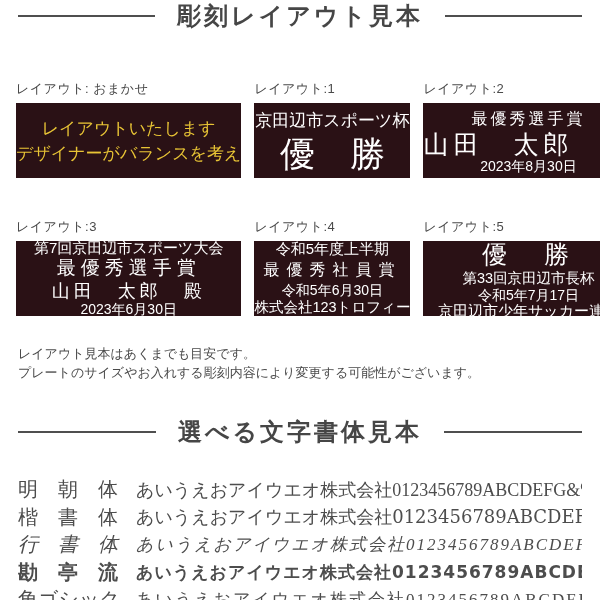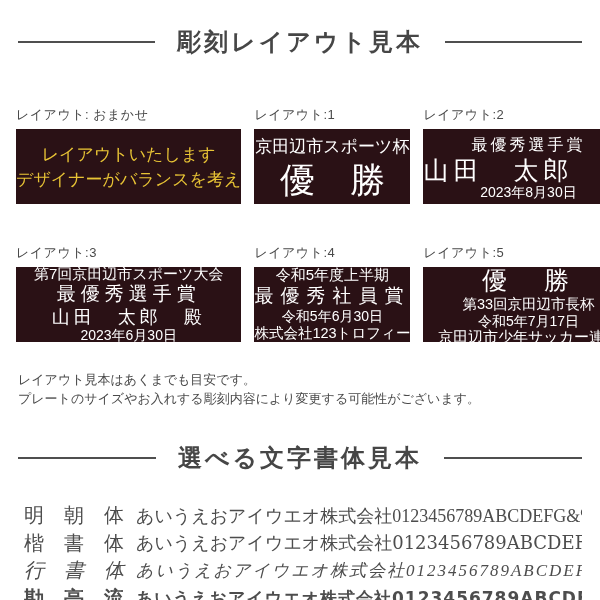--- a/index.html
+++ b/index.html
@@ -3,21 +3,21 @@
 <meta charset="utf-8">
 <style>
   * { box-sizing: border-box; }
   html, body { margin: 0; padding: 0; }
   body {
     width: 600px; height: 600px;
     background: #ffffff;
     font-family: "Liberation Sans", "DejaVu Sans", sans-serif;
     color: #4d4d4d;
   }
-  .page { width: 600px; height: 600px; overflow: hidden; padding-top: 26px; }
+  .page { width: 600px; height: 600px; overflow: hidden; }
 
   
   .sec-title { display: flex; align-items: center; margin: 0 18px; }
   .sec-title .rule { flex: 1; height: 2px; background: #4f4f4f; }
   .sec-title .txt {
     margin: 0 22px; font-size: 24px; font-weight: 600;
     letter-spacing: 3px; color: #464646; white-space: nowrap;
   }
   .sec-title.second { margin-top: 34px; }
 
@@ -35,33 +35,33 @@
   }
   .pl { white-space: nowrap; }
   .gold { color: #e8c435; }
   .t12 { font-size: 14px; line-height: 15px; }
   .t13 { font-size: 15px; line-height: 16px; }
   .t15 { font-size: 14.5px; line-height: 19px; }
   .t16 { font-size: 16px;   line-height: 21px; }
   .t17 { font-size: 17px;   line-height: 25px; }
   .t18 { font-size: 18px;   line-height: 22px; }
   .t19 { font-size: 19px;   line-height: 24px; }
-  .t22 { font-size: 19px;   line-height: 26px; }
+  .t22 { font-size: 16px;   line-height: 26px; }
   .t26 { font-size: 25px;   line-height: 30px; }
   .t36 { font-size: 35px;   line-height: 41px; }
   .ls3 { letter-spacing: 3px; } .ls4 { letter-spacing: 4px; }
   .ls5 { letter-spacing: 5px; } .ls6 { letter-spacing: 6px; }
   .ls7 { letter-spacing: 7px; }
 
   .note { margin: 28px 18px 0; font-size: 13px; line-height: 19px; color: #4a4a4a; }
 
   
   .font-table { margin: 28px 18px 0; }
   .font-row { display: flex; align-items: center; height: 27.5px; white-space: nowrap; }
-  .font-name { width: 106px; flex-shrink: 0; font-size: 20px; color: #4d4d4d; text-align: right; }
+  .font-name { width: 106px; flex-shrink: 0; font-size: 20px; color: #4d4d4d; }
   .font-sample { margin-left: 12px; font-size: 18px; color: #4d4d4d; overflow: hidden; }
 
   .f-mincho { font-family: "Liberation Serif", "DejaVu Serif", serif; }
   .f-kaisho { font-family: "DejaVu Serif", "Liberation Serif", serif; }
   .f-gyosho { font-family: "Liberation Serif", "DejaVu Serif", serif; font-style: italic; }
   .f-gyosho .font-sample { letter-spacing: 2px; font-size: 17px; }
   .f-kantei { font-family: "DejaVu Sans", sans-serif; font-weight: bold; }
   .f-kantei .font-sample { letter-spacing: 1px; font-size: 17px; }
   .f-kaku { font-family: Liberation Serif, serif; }
   .f-kaku .font-sample { letter-spacing: 2px; font-size: 17px; }

